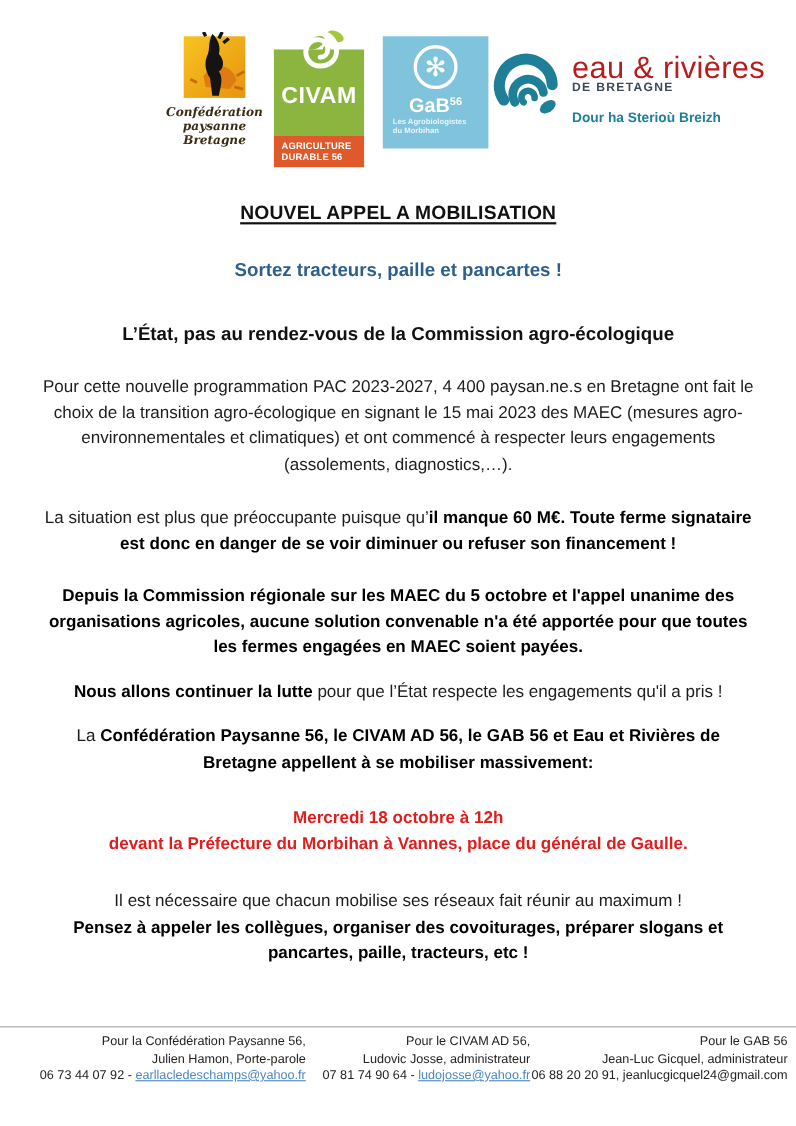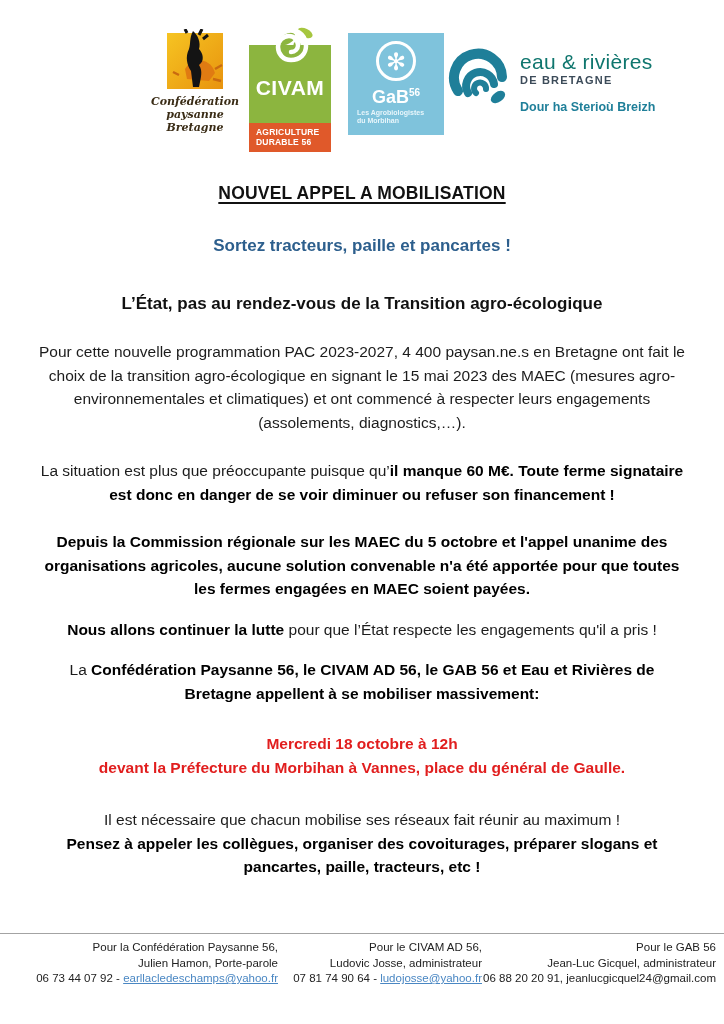--- a/index.html
+++ b/index.html
@@ -32,21 +32,21 @@
   .gab-flower { width:40px; height:40px; border:3px solid #fff; border-radius:50%;
                 margin:0 auto; color:#fff; font-size:24px; line-height:36px; }
   .gab-name { color:#fff; font-weight:bold; font-size:18px; line-height:20px; margin-top:2px; }
   .gab-name sup { font-size:10px; }
   .gab-sub { color:#e8f6fb; font-size:7px; font-weight:bold; text-align:left;
              padding-left:9px; line-height:8px; margin-top:2px; }
 
   .logo-eau { display:flex; align-items:flex-start; margin:22px 0 0 4px; }
   .eau-wave { display:block; }
   .eau-text { margin:4px 0 0 10px; }
-  .eau-line1 { color:#0f766e; font-size:21px; line-height:22px; letter-spacing:0.3px; }
+  .eau-line1 { color:#b91c1c; font-size:28px; line-height:22px; letter-spacing:0.3px; }
   .eau-line2 { color:#3c4b59; font-size:11px; font-weight:bold; letter-spacing:1.2px; line-height:14px; }
   .eau-line3 { color:#1f7f99; font-size:12.5px; font-weight:bold; line-height:16px;margin-top:12px; }
 
   
   .doc { padding:0 34px; text-align:center; }
   .doc-title { margin-top:31px; font-size:17.5px; font-weight:bold; color:#111;
                text-decoration:underline; text-decoration-thickness:2px; text-underline-offset:3px;
                letter-spacing:0.2px; }
   .doc-subtitle { margin-top:32px; font-size:17px; font-weight:bold; color:#2d5f8d; }
   .doc-heading { margin-top:38px; font-size:17px; font-weight:bold; color:#111; }
@@ -145,21 +145,21 @@
     </div>
 
   </div>
 
   <div class="doc">
 
     <div class="doc-title">NOUVEL APPEL A MOBILISATION</div>
 
     <div class="doc-subtitle">Sortez tracteurs, paille et pancartes !</div>
 
-    <div class="doc-heading">L’État, pas au rendez-vous de la Transition agro-écologique</div>
+    <div class="doc-heading">L’État, pas au rendez-vous de la Commission agro-écologique</div>
 
     <p class="body-text mt1"><span>Pour cette nouvelle programmation PAC 2023-2027, 4 400 paysan.ne.s en Bretagne ont fait le choix de la transition agro-écologique en signant le 15 mai 2023 des MAEC (mesures agro-environnementales et climatiques) et ont commencé à respecter leurs engagements (assolements, diagnostics,…).</span></p>
 
     <p class="body-text"><span>La situation est plus que préoccupante puisque qu’</span><span class="b">il manque 60 M€. Toute ferme signataire est donc en danger de se voir diminuer ou refuser son financement !</span></p>
 
     <p class="body-text mt2"><span class="b">Depuis la Commission régionale sur les MAEC du 5 octobre et l'appel unanime des organisations agricoles, aucune solution convenable n'a été apportée pour que toutes les fermes engagées en MAEC soient payées.</span></p>
 
     <p class="body-text mt3"><span class="b">Nous allons continuer la lutte</span><span> pour que l’État respecte les engagements qu'il a pris !</span></p>
 
     <p class="body-text mt3"><span>La </span><span class="b">Confédération Paysanne 56, le CIVAM AD 56, le GAB 56 et Eau et Rivières de Bretagne appellent à se mobiliser massivement:</span></p>

